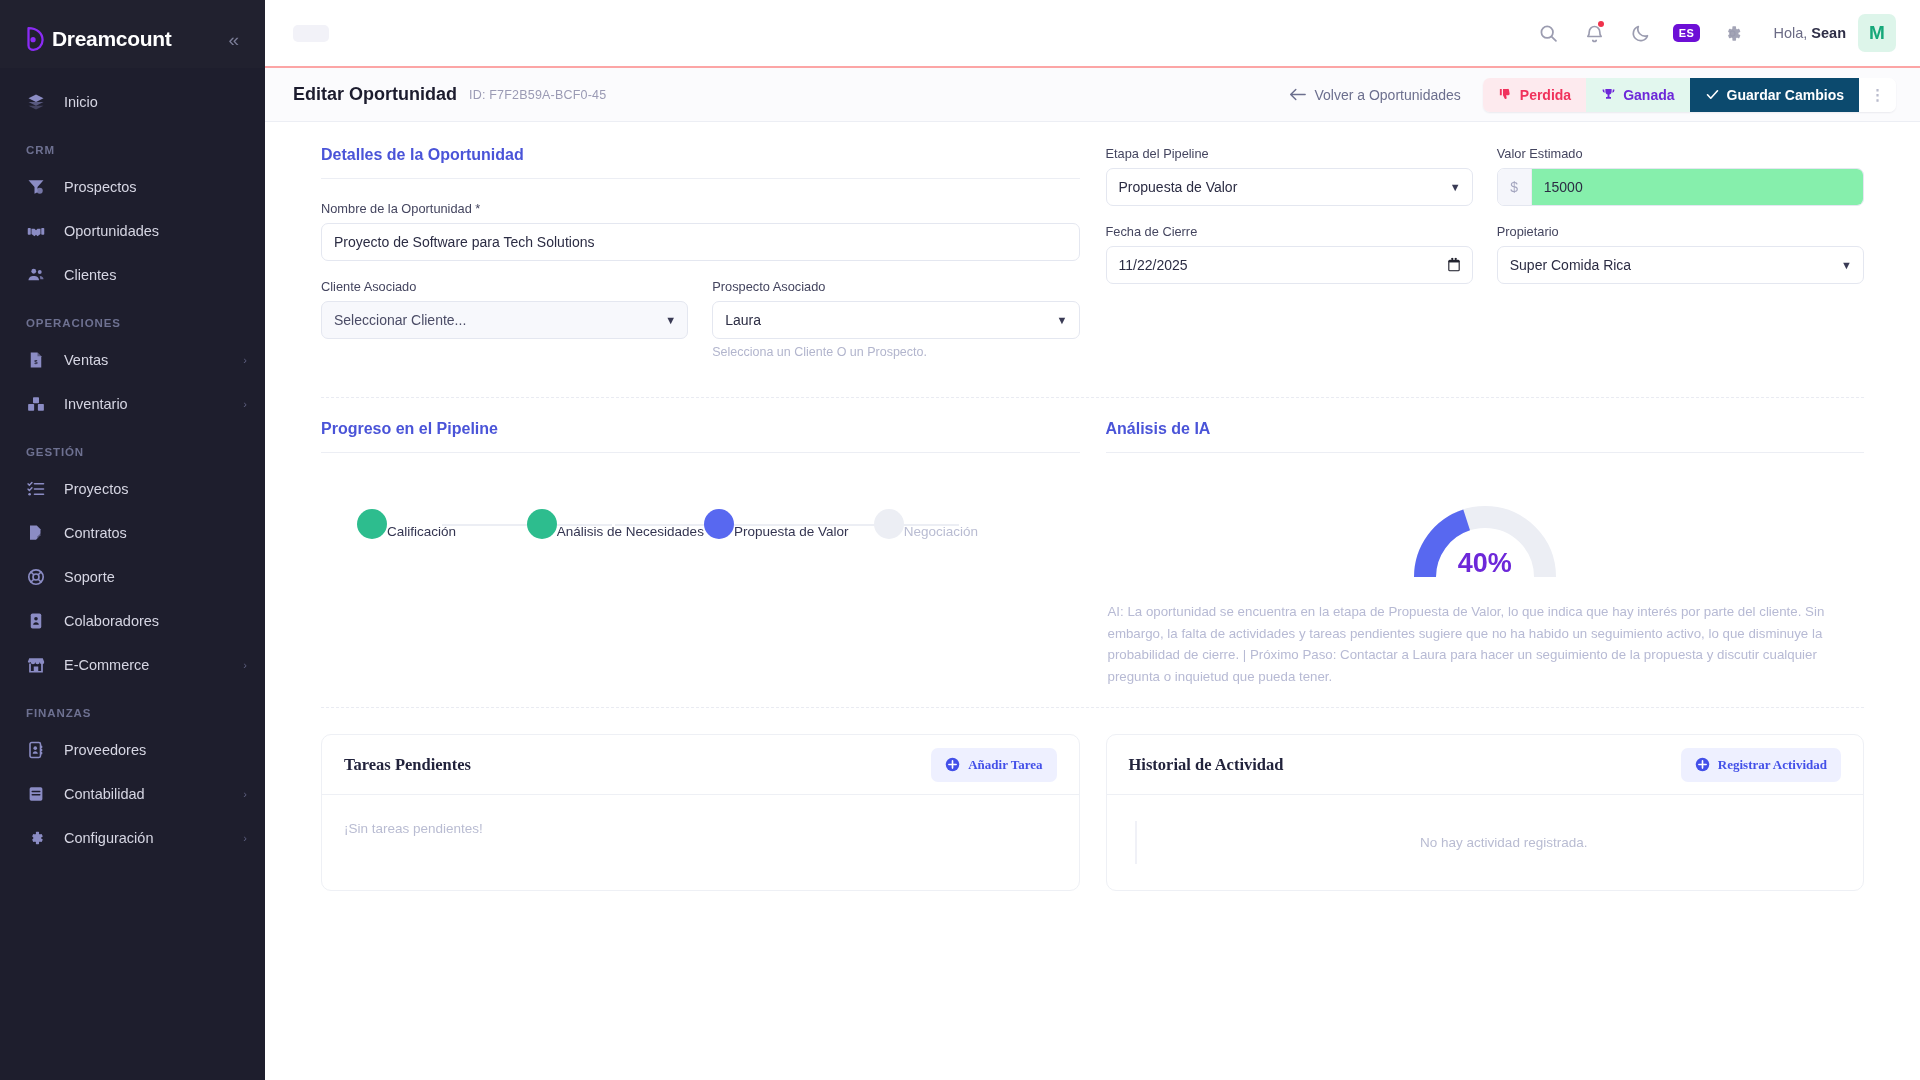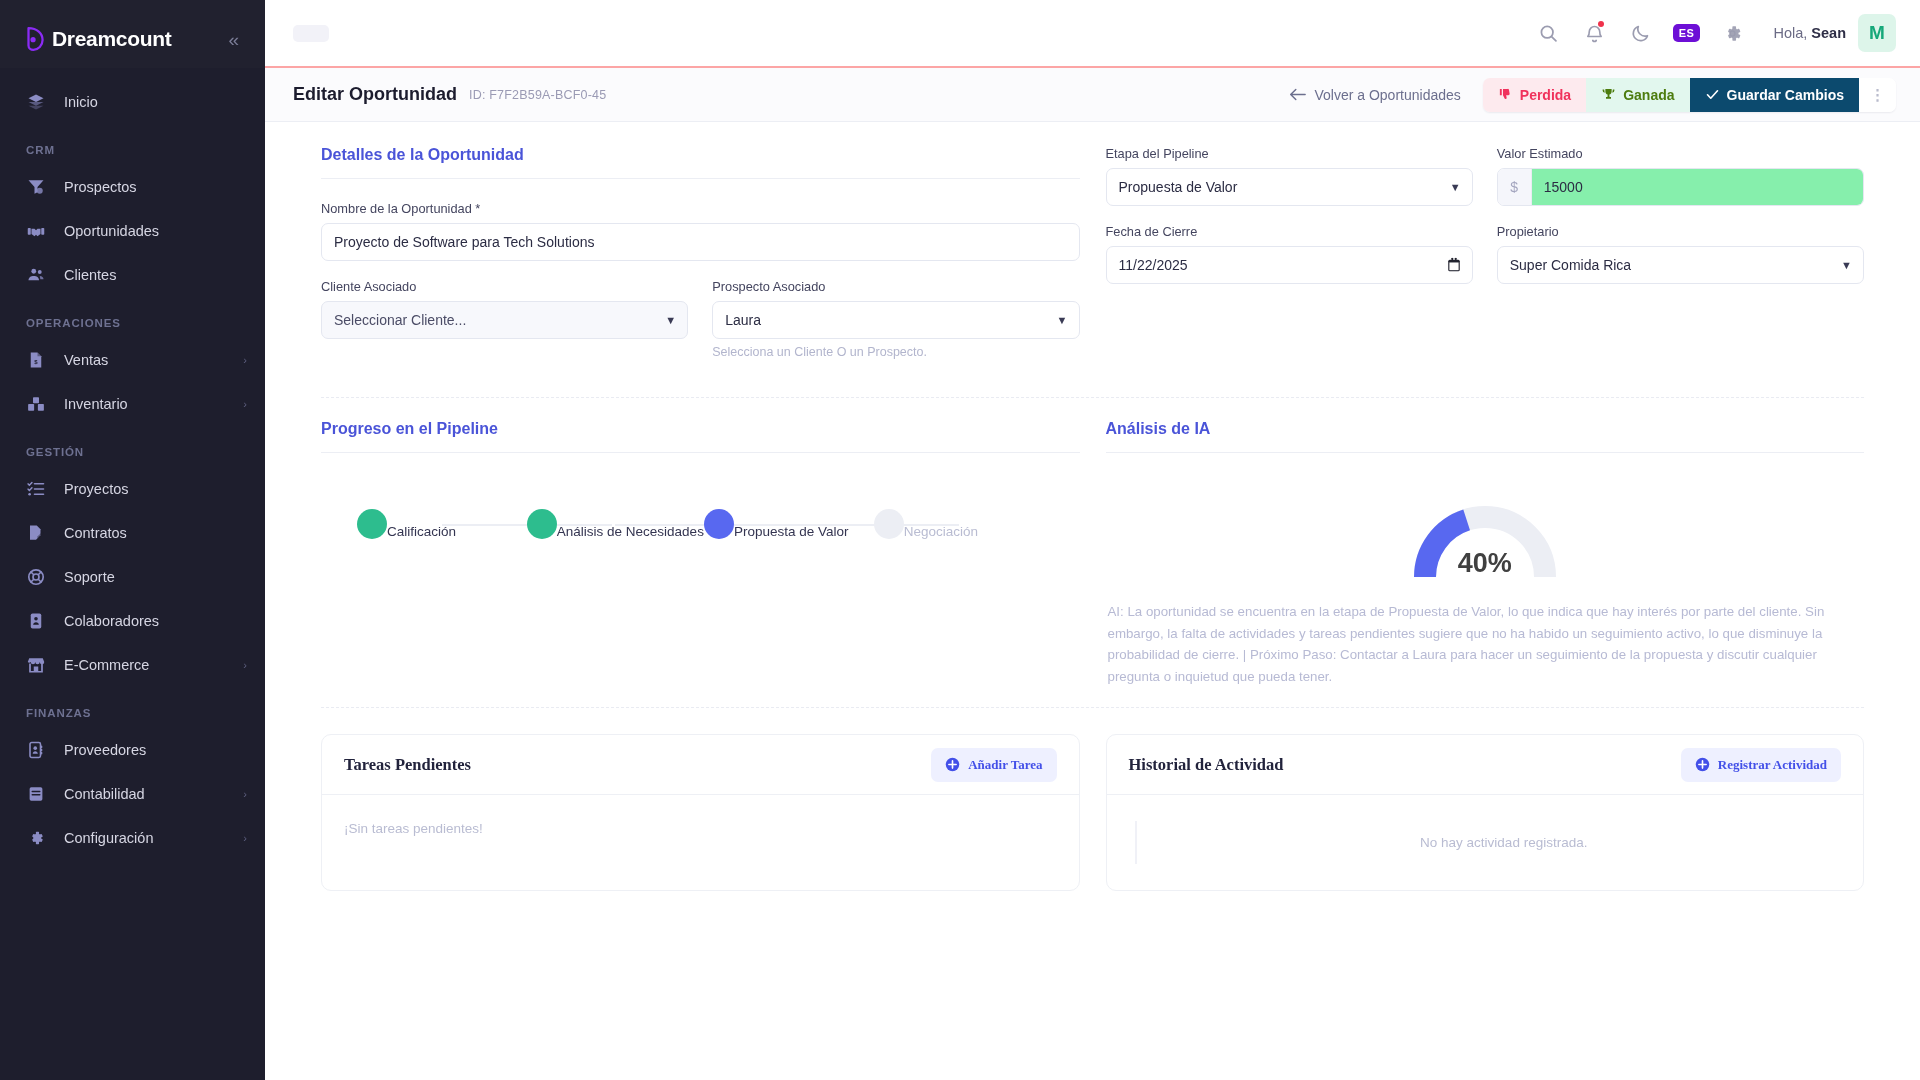--- a/index.html
+++ b/index.html
@@ -116,21 +116,21 @@
   }
   .btn-group { display: flex; align-items: stretch; border-radius: 7px; overflow: hidden;
                box-shadow: 0 1px 2px rgba(20,20,50,.07); }
   .gbtn {
     display: flex; align-items: center; gap: 7px;
     padding: 0 15px; height: 34px;
     font-size: 14px; font-weight: 600; cursor: pointer; white-space: nowrap;
   }
   .gbtn svg { width: 15px; height: 15px; display: block; }
   .gbtn-lost { background: #fdeaee; color: #f0325c; }
-  .gbtn-won  { background: #e2f7ee; color: #4d7c0f; }
+  .gbtn-won  { background: #e2f7ee; color: #6d28d9; }
   .gbtn-save { background: #0c4a6e; color: #ffffff; }
   .gbtn-more { background: #ffffff; color: #b9bbcc; padding: 0 11px; font-size: 15px; }
 
   
   .body {
     flex: 1; overflow: hidden;
     background: #ffffff;
     padding: 0 28px;
   }
 
@@ -207,21 +207,21 @@
   .pstep:last-child .pline { display: none; }
   .plabel { margin-top: 14px; font-size: 13.5px; color: #343551; white-space: nowrap; }
   .plabel.muted { color: #b9bcd2; }
 
   
   .gauge-box { display: flex; justify-content: center; padding-top: 22px; }
   .gauge { position: relative; width: 160px; height: 86px; }
   .gauge svg { display: block; }
   .gauge-val {
     position: absolute; left: 0; right: 0; bottom: 4px;
-    text-align: center; font-size: 27px; font-weight: 700; color: #404040;
+    text-align: center; font-size: 27px; font-weight: 700; color: #6d28d9;
   }
   .ai-text {
     font-size: 13.3px; line-height: 1.62; color: #b7bad4;
     padding: 18px 2px 0 2px; text-align: left;
   }
 
   
   .botcard {
     border: 1px solid #eef0f5; border-radius: 10px;
     background: #ffffff; overflow: hidden;

